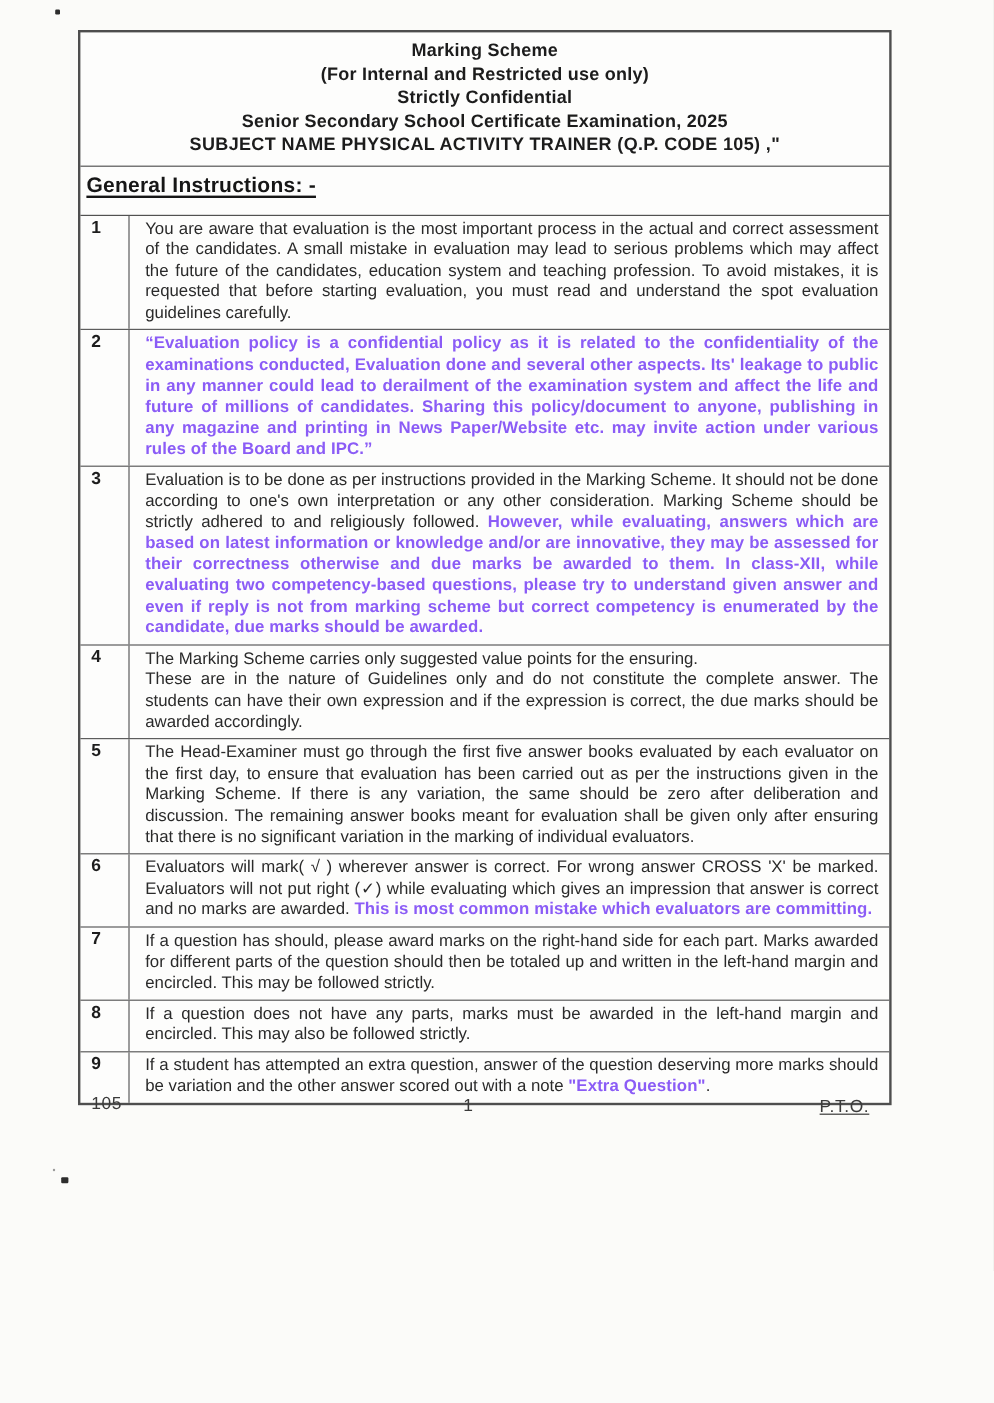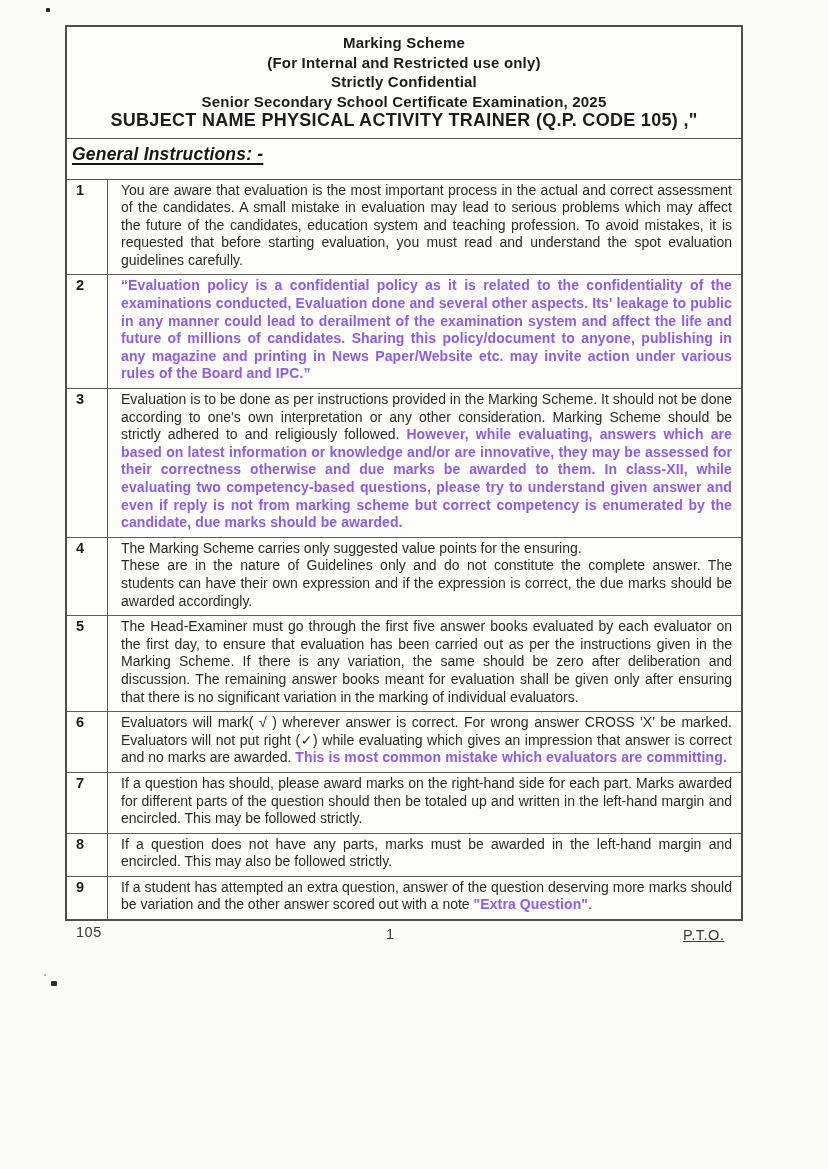--- a/index.html
+++ b/index.html
@@ -33,27 +33,26 @@
     border-bottom: 1.6px solid #565656;
   }
   .title-line {
     font-weight: bold;
     font-size: 15px;
     line-height: 19.5px;
     color: #1c1c1c;
     letter-spacing: 0.2px;
   }
   .title-line.subject {
-    font-size: 18px;
+    font-size: 15px;
     letter-spacing: 0.3px;
   }
   .gi-row {
     border-bottom: 1.7px solid #515151;
     padding: 5px 1px 14px 5px;
-    font-style: italic;
   }
   .gi-heading {
     font-weight: bold;
     font-size: 17.5px;
     color: #161616;
     text-decoration: underline;
     text-decoration-thickness: 2px;
     text-underline-offset: 3px;
     letter-spacing: 0.2px;
   }
@@ -82,21 +81,20 @@
   }
   .txt-cell b {
     color: #8b5cf6;
     letter-spacing: 0.1px;
   }
   .footer-item {
     position: absolute;
     font-size: 14.5px;
     color: #3a3a3a;
     letter-spacing: 0.5px;
-    margin-top: 12px;
   }
   .footer-left   { left: 76px;  top: 912px; }
   .footer-center { left: 386px; top: 914px; }
   .footer-right  { left: 683px; top: 915px; text-decoration: underline; }
   
   .dot {
     position: absolute;
     background: #2d2d2d;
     border-radius: 1px;
   }

